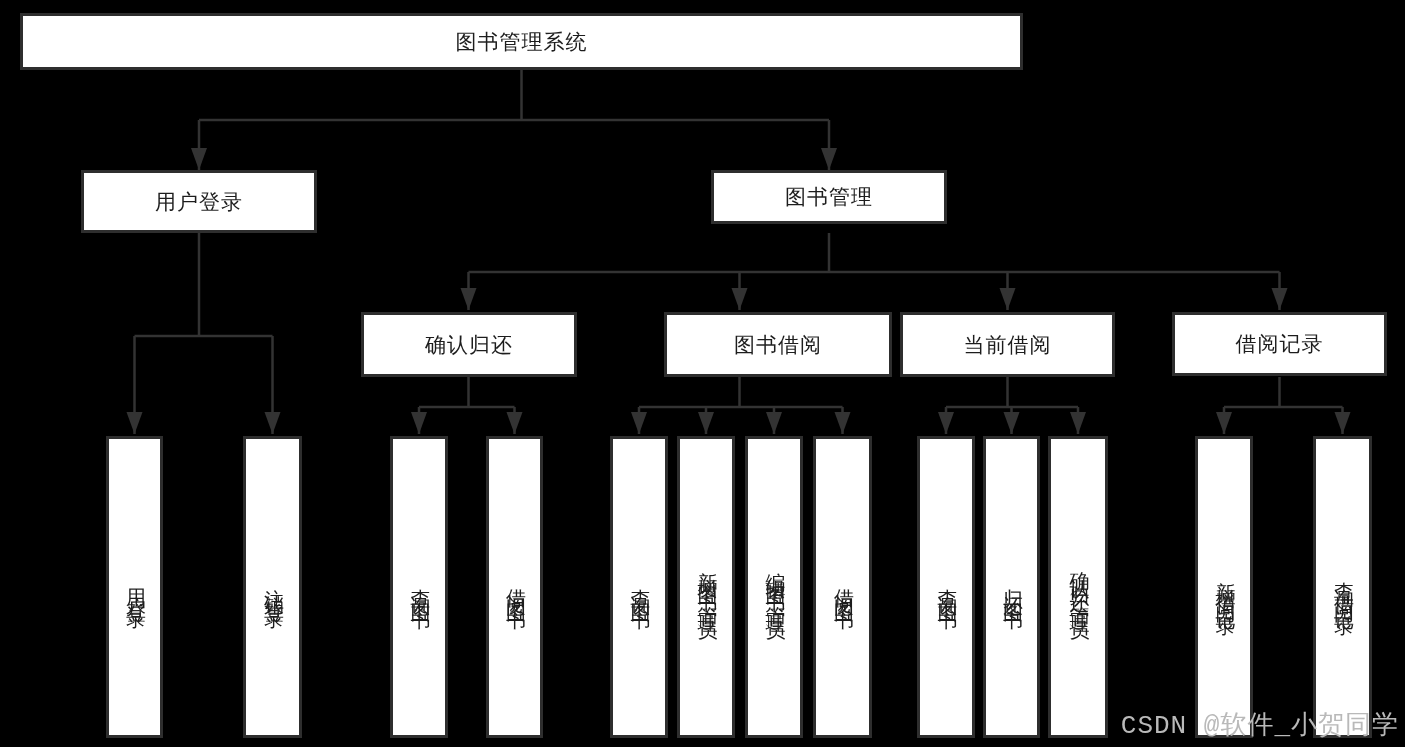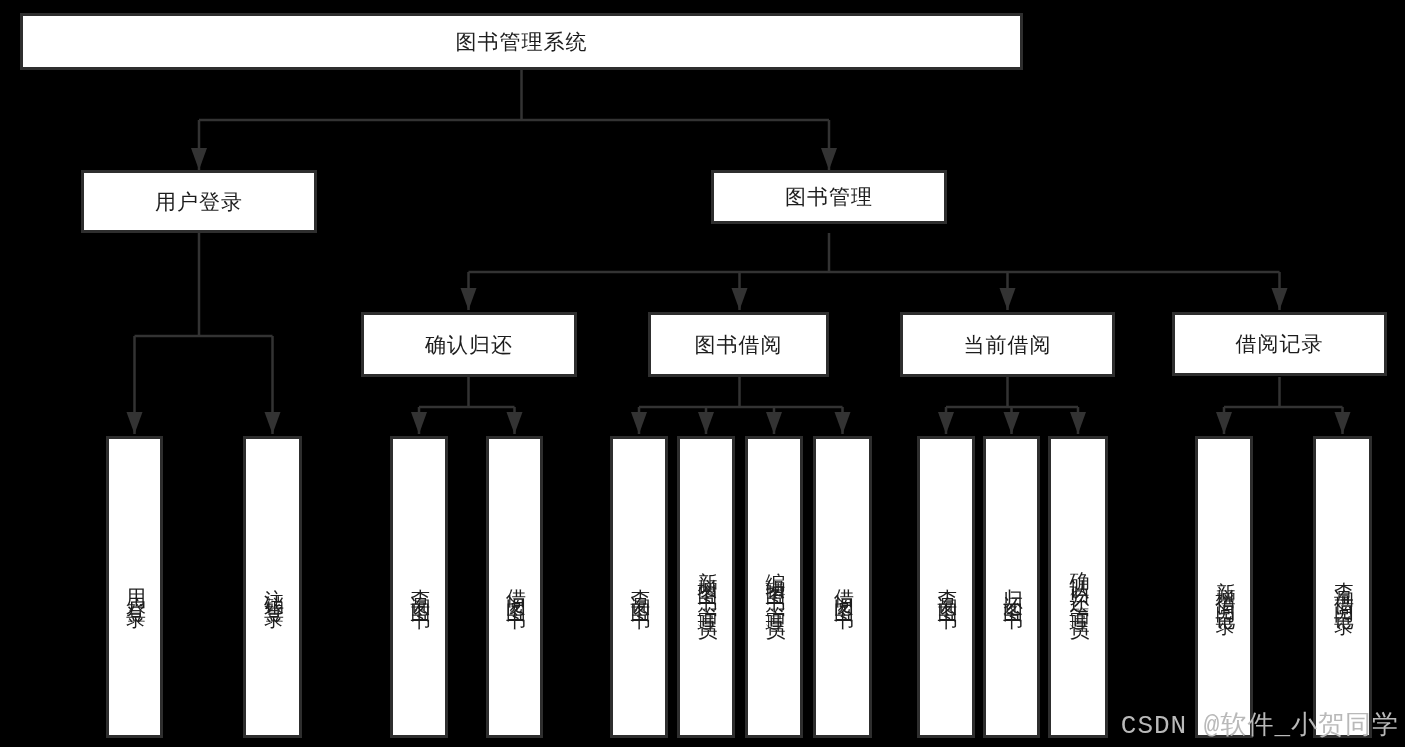--- a/index.html
+++ b/index.html
@@ -37,21 +37,21 @@
     font-size: 20px;
     letter-spacing: 7px;
     line-height: 1;
     padding: 6px 0;
   }
   
   .n-root   { left: 20px;   top: 13px;  width: 1003px; height: 57px; }
   .n-b1     { left: 81px;   top: 170px; width: 236px;  height: 63px; }
   .n-b2     { left: 711px;  top: 170px; width: 236px;  height: 54px; }
   .n-c1     { left: 361px;  top: 312px; width: 216px;  height: 65px; }
-  .n-c2     { left: 648px;  top: 312px; width: 181px;  height: 65px; }
+  .n-c2     { left: 664px;  top: 312px; width: 228px;  height: 65px; }
   .n-c3     { left: 900px;  top: 312px; width: 215px;  height: 65px; }
   .n-c4     { left: 1172px; top: 312px; width: 215px;  height: 64px; }
   .n-l1  { left: 106px;  top: 436px; width: 57px; height: 302px; }
   .n-l2  { left: 243px;  top: 436px; width: 59px; height: 302px; }
   .n-l3  { left: 390px;  top: 436px; width: 58px; height: 302px; }
   .n-l4  { left: 486px;  top: 436px; width: 57px; height: 302px; }
   .n-l5  { left: 610px;  top: 436px; width: 58px; height: 302px; }
   .n-l6  { left: 677px;  top: 436px; width: 58px; height: 302px; }
   .n-l7  { left: 745px;  top: 436px; width: 58px; height: 302px; }
   .n-l8  { left: 813px;  top: 436px; width: 59px; height: 302px; }

